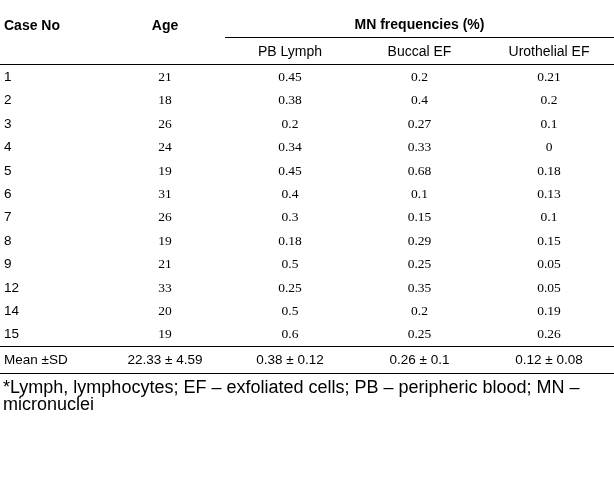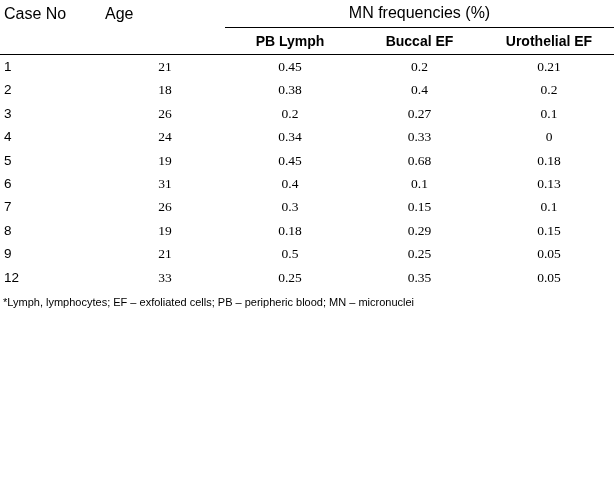--- a/index.html
+++ b/index.html
@@ -31,42 +31,42 @@
   table.mn col.c-age   { width: 120px; }
   table.mn col.c-pb    { width: 130px; }
   table.mn col.c-buc   { width: 129px; }
   table.mn col.c-uro   { width: 130px; }
   th, td {
     padding: 0;
     vertical-align: bottom;
   }
   
   tr.head1 th {
-    font-weight: normal;
-    font-size: 16px;
-    padding-top: 4px;
+    font-weight: bold;
+    font-size: 14px;
+    padding-top: 16px;
     padding-bottom: 5px;
     border-bottom: 1.5px solid #000;
   }
   tr.head1 th.plain {
     border-bottom: none;
   }
   th.case-h {
     text-align: left;
     padding-left: 4px;
   }
   th.age-h {
-    text-align: left;
+    text-align: center;
   }
   th.group-h {
     text-align: center;
   }
   
   tr.head2 th {
-    font-weight: bold;
+    font-weight: normal;
     font-size: 14px;
     padding-top: 5px;
     padding-bottom: 5px;
     border-bottom: 1.5px solid #000;
     text-align: center;
   }
   tr.head2 th.blank {
     border-bottom: 1.5px solid #000;
   }
   
@@ -92,21 +92,21 @@
     border-bottom: 1.5px solid #000;
   }
   tr.summary td.case {
     text-align: left;
     padding-left: 4px;
   }
   tr.summary td.num {
     text-align: center;
   }
   .footnote {
-    font-size: 11px;
+    font-size: 18px;
     line-height: 17px;
     padding-top: 5px;
     padding-left: 3px;
     padding-right: 8px;
     text-align: left;
   }
 </style>
 </head>
 <body>
 
@@ -198,18 +198,39 @@
         <td class="num">0.25</td>
         <td class="num">0.05</td>
       </tr>
       <tr class="data">
         <td class="case">12</td>
         <td class="num">33</td>
         <td class="num">0.25</td>
         <td class="num">0.35</td>
         <td class="num">0.05</td>
       </tr>
+      <tr class="data">
+        <td class="case">14</td>
+        <td class="num">20</td>
+        <td class="num">0.5</td>
+        <td class="num">0.2</td>
+        <td class="num">0.19</td>
+      </tr>
+      <tr class="data">
+        <td class="case">15</td>
+        <td class="num">19</td>
+        <td class="num">0.6</td>
+        <td class="num">0.25</td>
+        <td class="num">0.26</td>
+      </tr>
+      <tr class="summary">
+        <td class="case">Mean ±SD</td>
+        <td class="num">22.33 ± 4.59</td>
+        <td class="num">0.38 ± 0.12</td>
+        <td class="num">0.26 ± 0.1</td>
+        <td class="num">0.12 ± 0.08</td>
+      </tr>
     </tbody>
   </table>
 
   <div class="footnote">*Lymph, lymphocytes; EF – exfoliated cells; PB – peripheric blood; MN – micronuclei</div>
 
 </div>
 
 </body></html>

